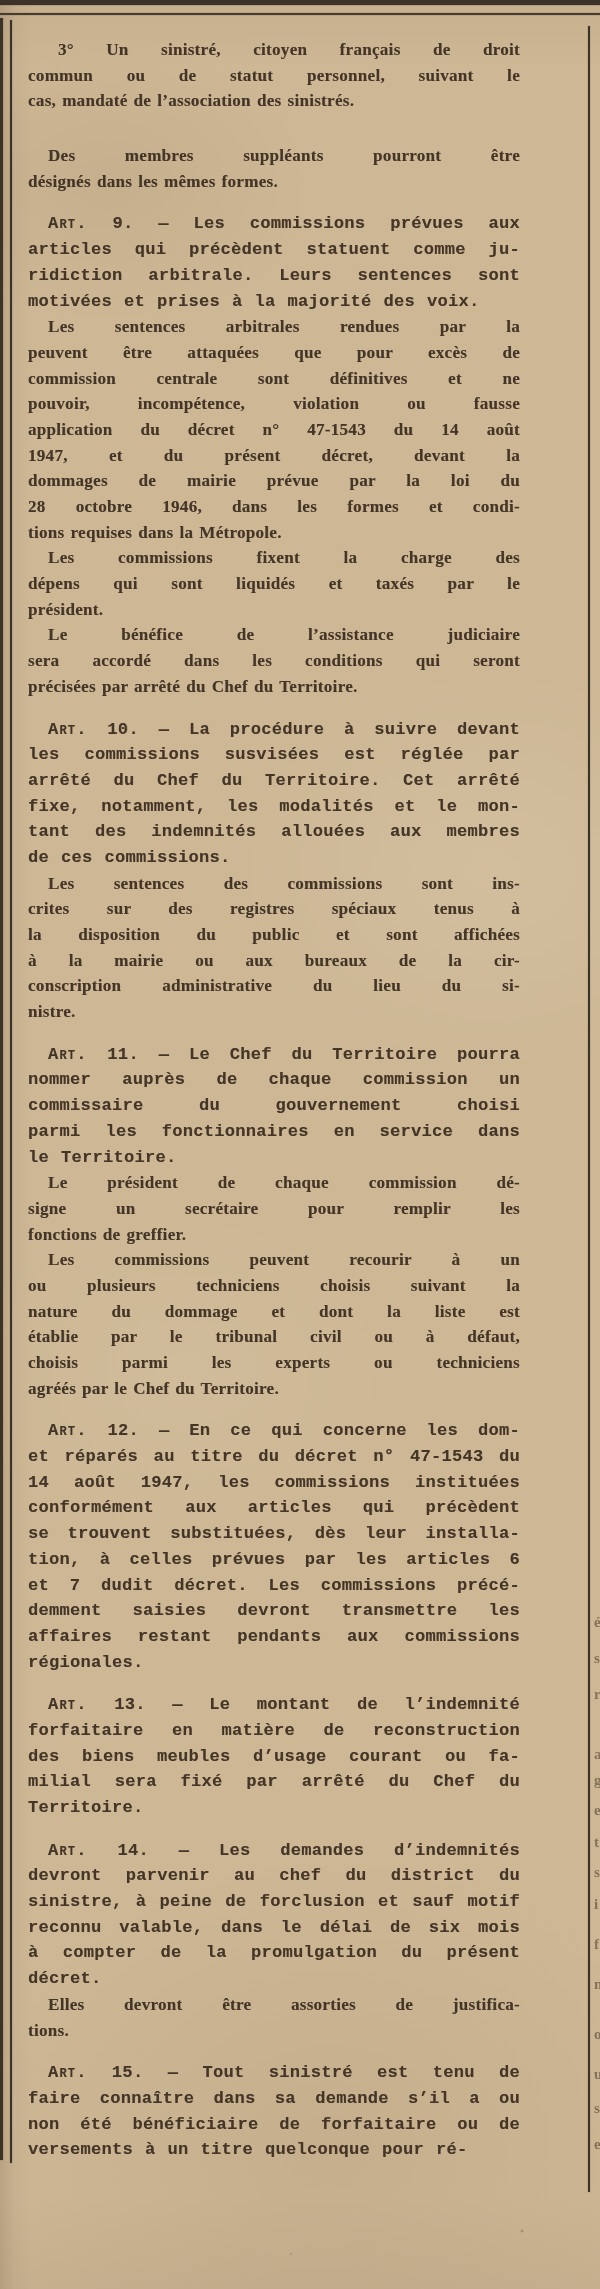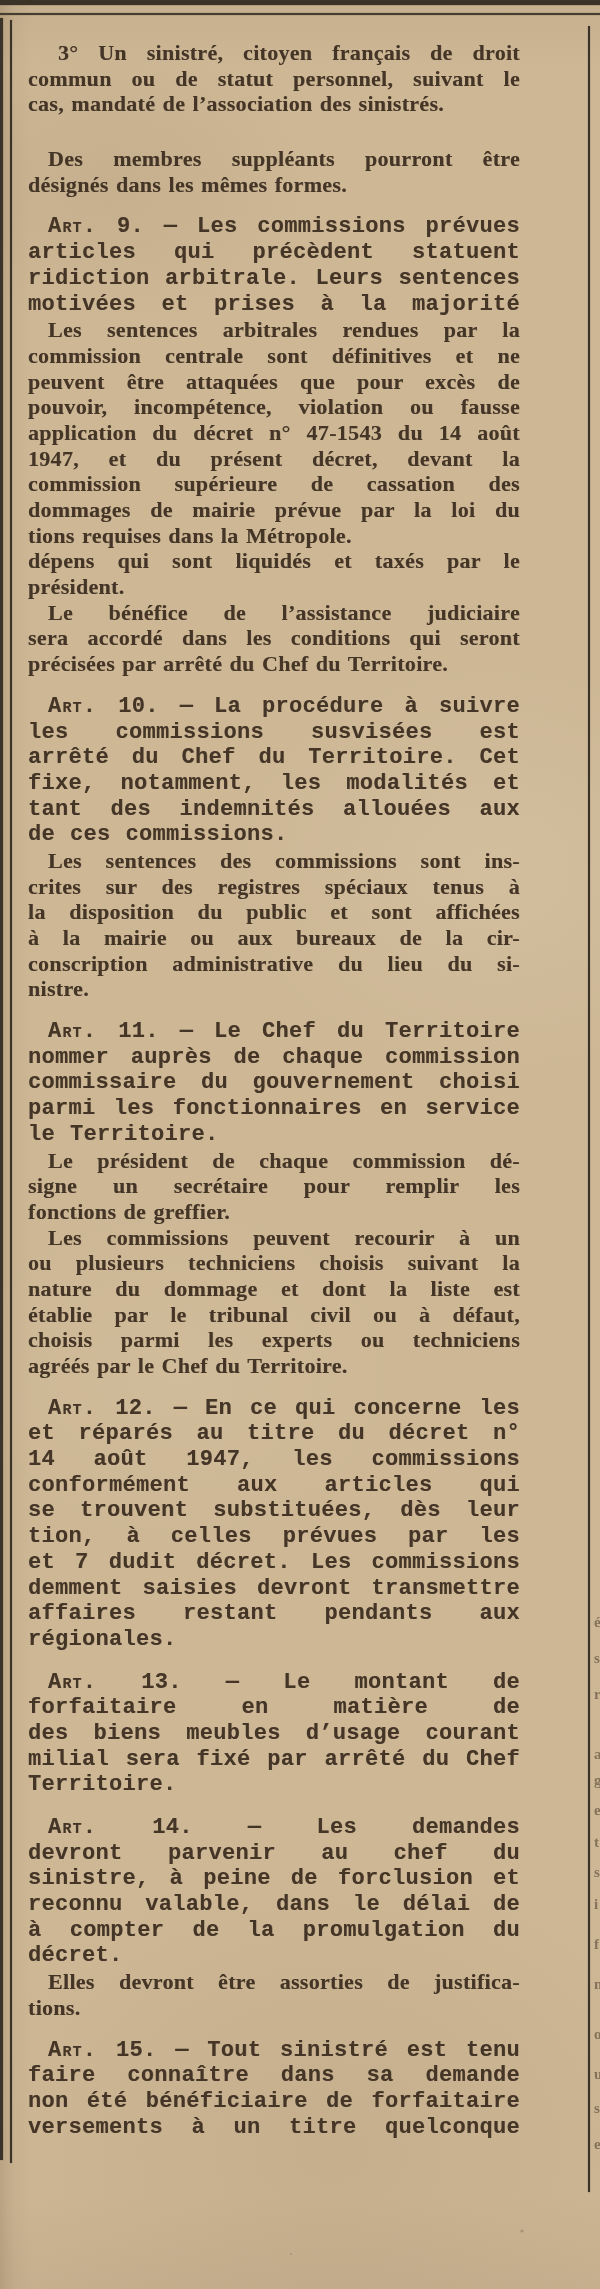--- a/index.html
+++ b/index.html
@@ -27,21 +27,21 @@
   .rule-top-thick { left: 0; top: 0;  width: 600px; height: 4.5px; }
   .rule-top-thin  { left: 0; top: 13px; width: 600px; height: 2px; background:#463c2f; }
   .rule-left-edge { left: 0;   top: 18px; width: 2.5px; height: 2142px; }
   .rule-left-col  { left: 10px;  top: 20px; width: 2px;  height: 2143px; }
   .rule-right-col { left: 588px; top: 26px; width: 2px;  height: 2166px; }
 
   .column {
     position: absolute;
     left: 28px; top: 40px; width: 492px;
     color: #443527;
-    font-size: 22px;
+    font-size: 17px;
     font-weight: 700;
     letter-spacing: 0.3px;
     word-spacing: 1.5px;
     text-shadow: 0.3px 0.3px 0.6px rgba(66,52,38,0.38);
   }
   .para { margin: 0; }
   .para.art-start { margin-top: 17px; font-family: Liberation Mono, monospace; }
   .line {
     height: 25.7px;
     overflow: hidden;
@@ -83,30 +83,31 @@
       <div class="line last">désignés dans les mêmes formes.</div>
     </div>
     <div class="para art-start">
       <div class="line" style="text-indent: 20px;"><span class="sc">Art.</span> 9. — Les commissions prévues aux</div>
       <div class="line">articles qui précèdent statuent comme ju-</div>
       <div class="line">ridiction arbitrale. Leurs sentences sont</div>
       <div class="line last">motivées et prises à la majorité des voix.</div>
     </div>
     <div class="para">
       <div class="line" style="text-indent: 20px;">Les sentences arbitrales rendues par la</div>
+      <div class="line">peuvent être attaquées que pour excès de</div>
       <div class="line">commission centrale sont définitives et ne</div>
-      <div class="line">peuvent être attaquées que pour excès de</div>
       <div class="line">pouvoir, incompétence, violation ou fausse</div>
       <div class="line">application du décret n° 47-1543 du 14 août</div>
       <div class="line">1947, et du présent décret, devant la</div>
-      <div class="line">commission supérieure de cassation des</div>
       <div class="line">dommages de mairie prévue par la loi du</div>
+      <div class="line">28 octobre 1946, dans les formes et condi-</div>
       <div class="line last">tions requises dans la Métropole.</div>
     </div>
     <div class="para">
+      <div class="line" style="text-indent: 20px;">Les commissions fixent la charge des</div>
       <div class="line">dépens qui sont liquidés et taxés par le</div>
       <div class="line last">président.</div>
     </div>
     <div class="para">
       <div class="line" style="text-indent: 20px;">Le bénéfice de l’assistance judiciaire</div>
       <div class="line">sera accordé dans les conditions qui seront</div>
       <div class="line last">précisées par arrêté du Chef du Territoire.</div>
     </div>
     <div class="para art-start">
       <div class="line" style="text-indent: 20px;"><span class="sc">Art.</span> 10. — La procédure à suivre devant</div>

